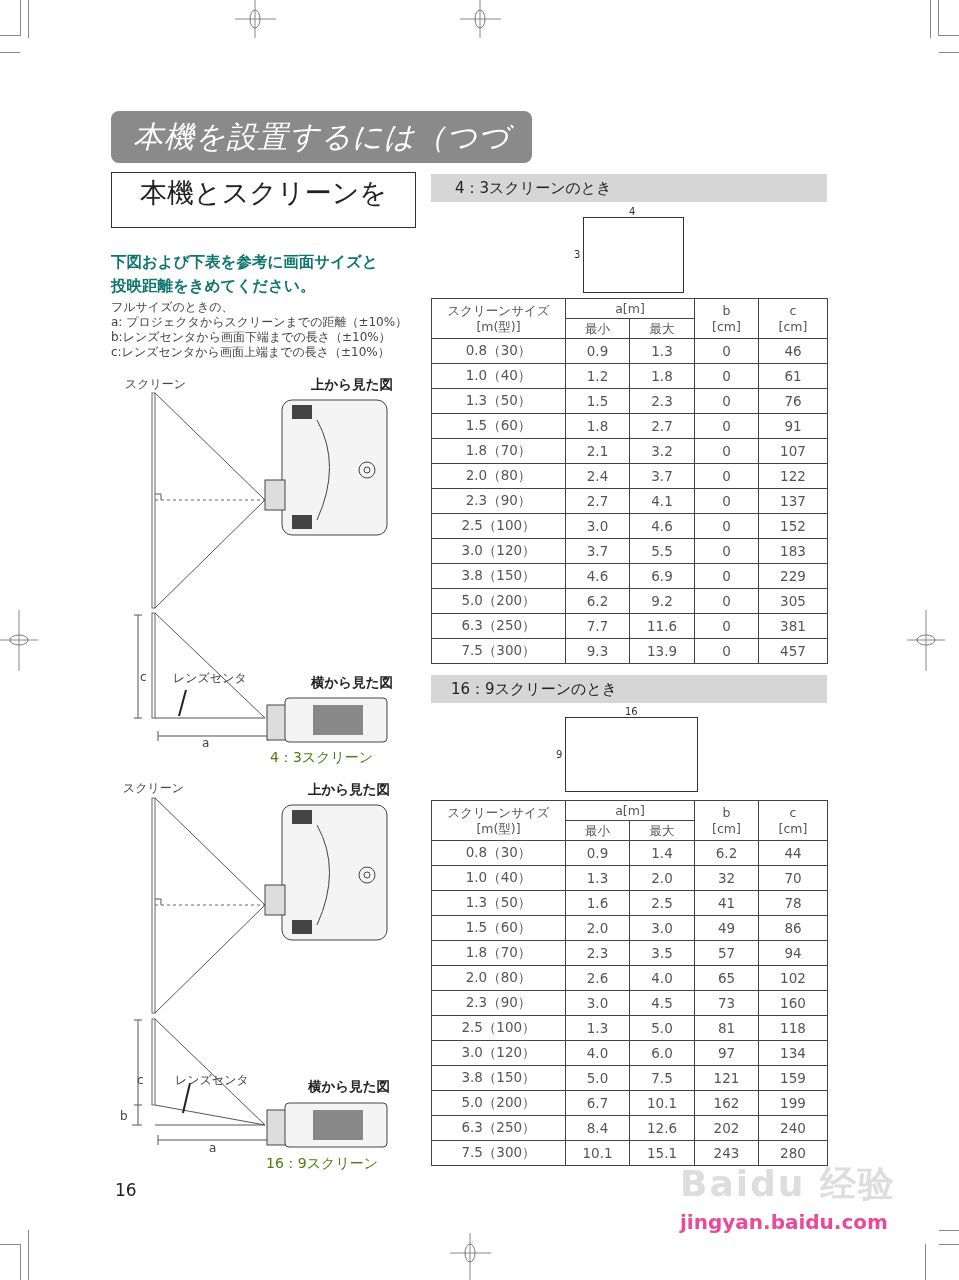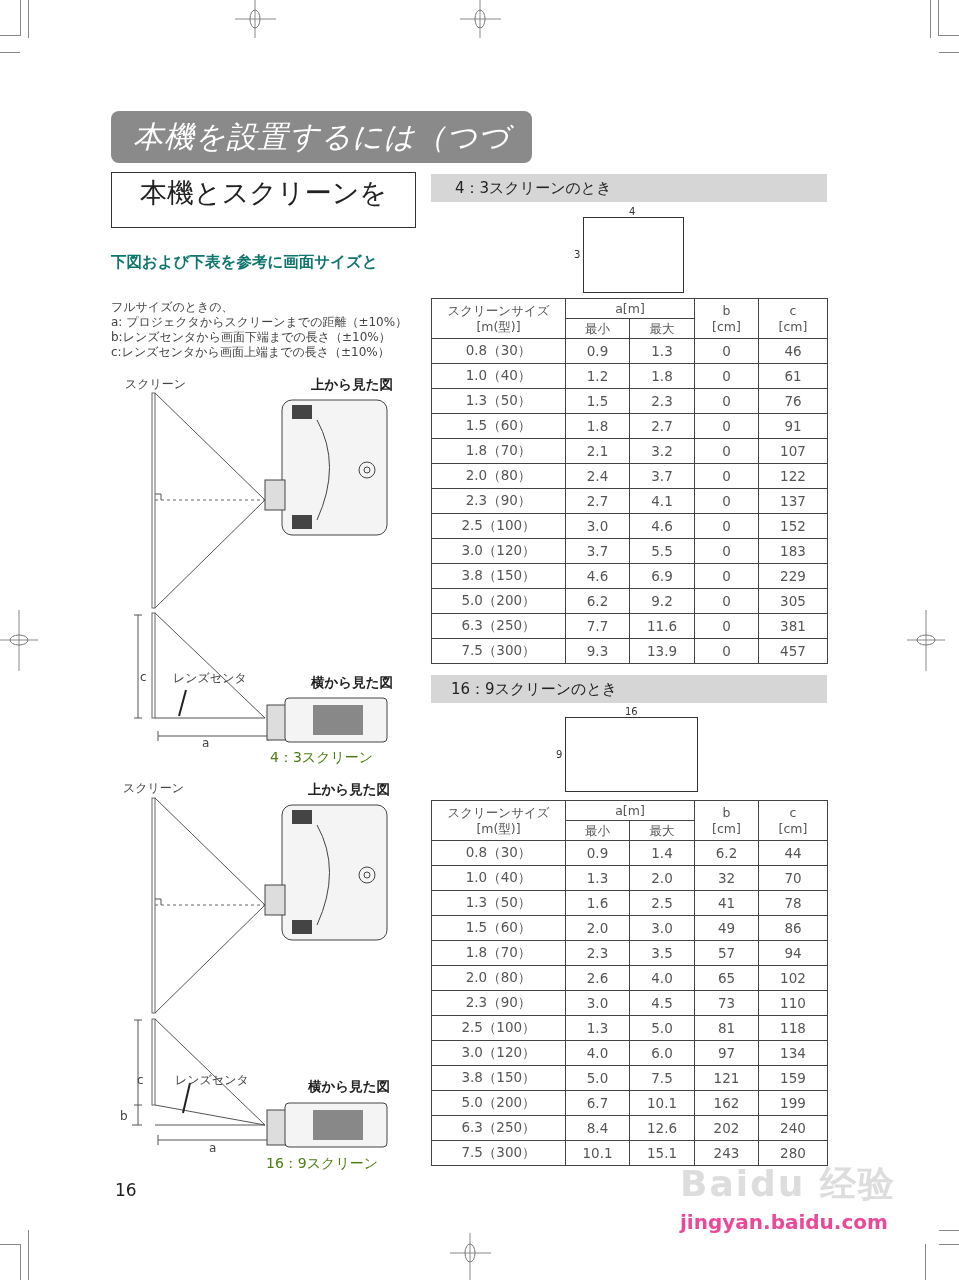--- a/index.html
+++ b/index.html
@@ -68,20 +68,21 @@
 <div class="crop" style="left:925px;top:1244px;width:1px;height:36px;"></div>
 
 <div class="abs banner">本機を設置するには（つづき）</div>
 
 <div class="abs titlebox">
   <div>本機とスクリーンを</div>
 </div>
 
 <div class="abs intro">
   <div>下図および下表を参考に画面サイズと</div>
+  <div>投映距離をきめてください。</div>
 </div>
 
 <div class="abs notes">
   <div>フルサイズのときの、</div>
   <div>a: プロジェクタからスクリーンまでの距離（±10%）</div>
   <div>b:レンズセンタから画面下端までの長さ（±10%）</div>
   <div>c:レンズセンタから画面上端までの長さ（±10%）</div>
 </div>
 
 <div>
@@ -369,21 +370,21 @@
         <td>2.6</td>
         <td>4.0</td>
         <td>65</td>
         <td>102</td>
       </tr>
   <tr class="body">
         <td>2.3（90）</td>
         <td>3.0</td>
         <td>4.5</td>
         <td>73</td>
-        <td>110</td>
+        <td>160</td>
       </tr>
   <tr class="body">
         <td>2.5（100）</td>
         <td>1.3</td>
         <td>5.0</td>
         <td>81</td>
         <td>118</td>
       </tr>
   <tr class="body">
         <td>3.0（120）</td>

